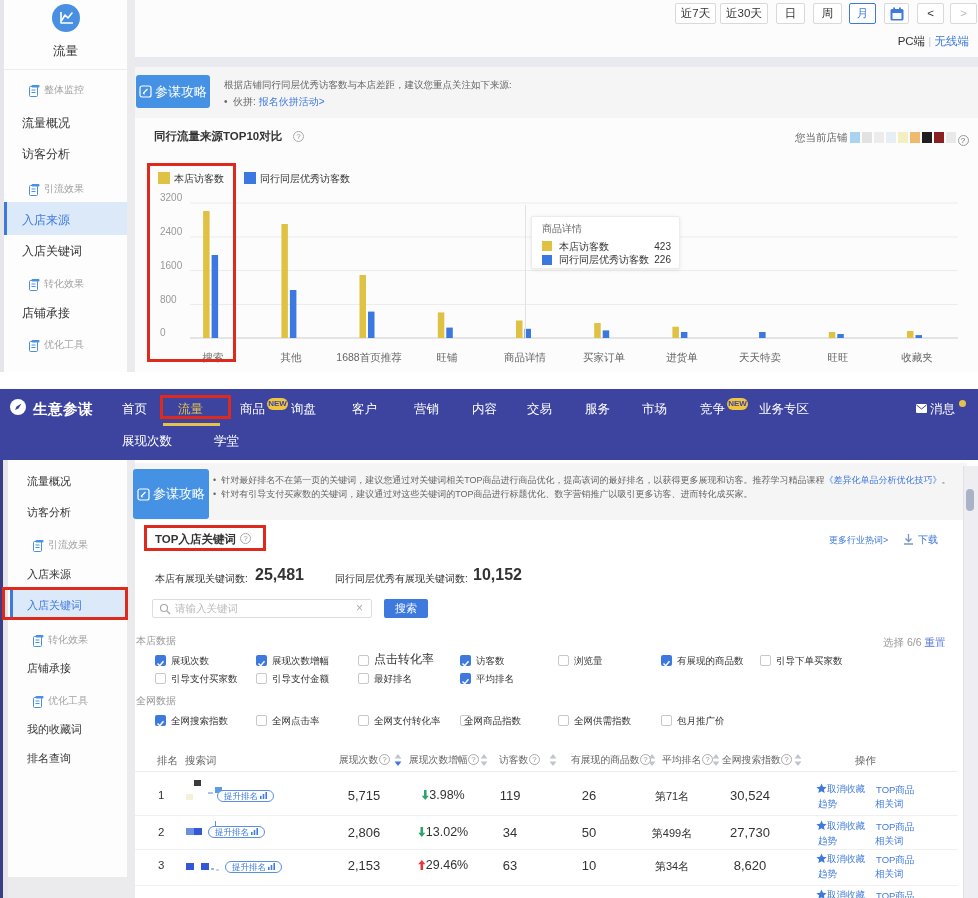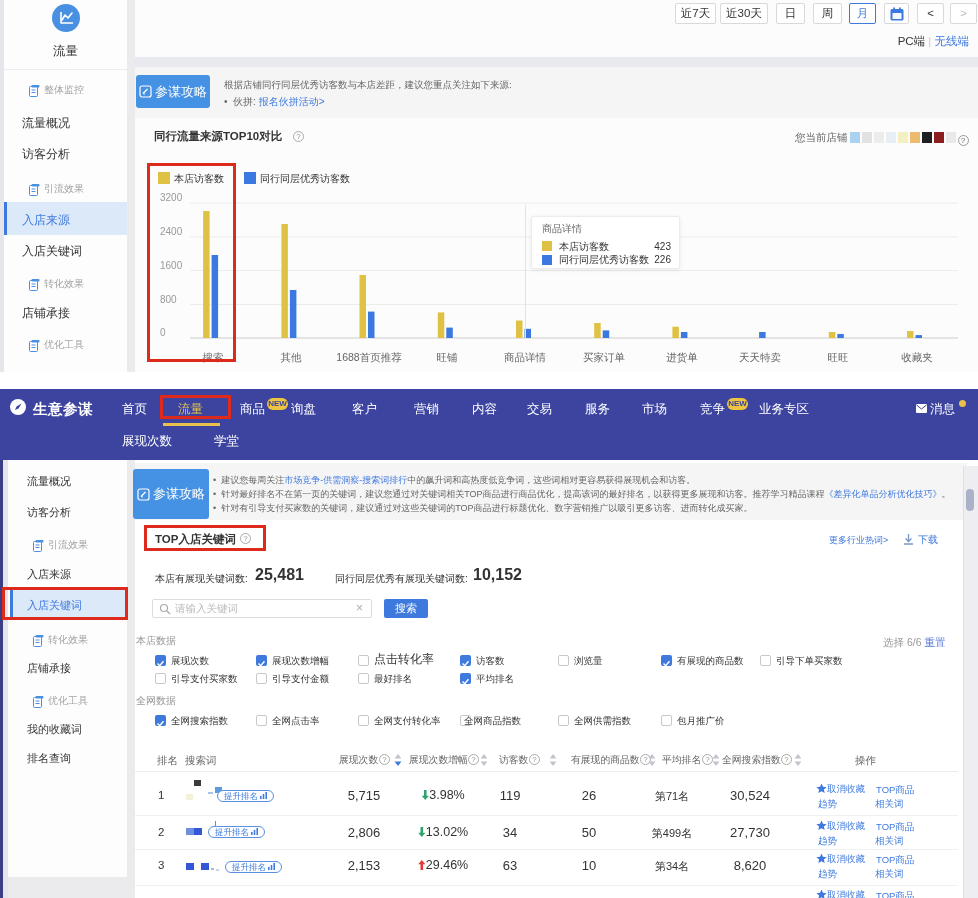--- a/index.html
+++ b/index.html
@@ -198,21 +198,20 @@
 <div class="abs" style="left:48px;top:234px;font-size:10px;color:#a3a3a3;">优化工具</div>
 <div class="abs" style="left:27px;top:262px;font-size:11px;color:#333;">我的收藏词</div>
 <div class="abs" style="left:27px;top:291px;font-size:11px;color:#333;">排名查询</div>
 <div class="redbox" style="left:2px;top:127px;width:126px;height:33px;"></div>
 <div class="abs" style="left:135px;top:3px;width:832px;height:57px;background:#f5f5f6;"></div>
 <div class="abs" style="left:133px;top:9px;width:76px;height:50px;background:#4591e3;border-radius:3px;color:#fff;font-size:13px;display:flex;align-items:center;justify-content:center;"><svg width="13" height="13" viewBox="0 0 13 13" style="margin-right:3px;flex:none;">
         <rect x="1" y="1" width="11" height="11" rx="2" fill="none" stroke="#fff" stroke-width="1.2"></rect>
         <path d="M4 8.5 L8.5 4 M4 8.5 l2 .5" stroke="#fff" stroke-width="1.2" fill="none"></path>
       </svg>参谋攻略</div>
 <div class="abs g6" style="left:213px;top:13px;width:748px;font-size:9px;line-height:14.2px;overflow:hidden;white-space:nowrap;">
-<div>•&nbsp; 建议您每周关注<span class="blue">市场竞争-供需洞察-搜索词排行</span>中的飙升词和高热度低竞争词，这些词相对更容易获得展现机会和访客。</div>
 <div>•&nbsp; 针对最好排名不在第一页的关键词，建议您通过对关键词相关TOP商品进行商品优化，提高该词的最好排名，以获得更多展现和访客。推荐学习精品课程<span class="blue">《差异化单品分析优化技巧》</span>。</div>
 <div>•&nbsp; 针对有引导支付买家数的关键词，建议通过对这些关键词的TOP商品进行标题优化、数字营销推广以吸引更多访客、进而转化成买家。</div>
     </div>
 <div class="abs" style="left:155px;top:72px;font-size:11.5px;color:#333;font-weight:bold;">TOP入店关键词</div>
 <span class="abs" style="left:240px;top:73px;width:11px;height:11px;border:1px solid #aaa;border-radius:50%;color:#999;font-size:8px;text-align:center;line-height:9.5px;">?</span>
 <div class="abs" style="left:829px;top:74px;font-size:9px;color:#3e79dd;">更多行业热词&gt;</div>
 <svg class="abs" style="left:903px;top:74px;" width="11" height="11" viewBox="0 0 11 11">
       <path d="M5.5 0 V7 M2.5 4.5 L5.5 7.5 L8.5 4.5 M1 10 H10" stroke="#7a96c8" stroke-width="1.3" fill="none"></path>
     </svg>
 <div class="abs" style="left:918px;top:73px;font-size:10px;color:#3e79dd;">下载</div>

